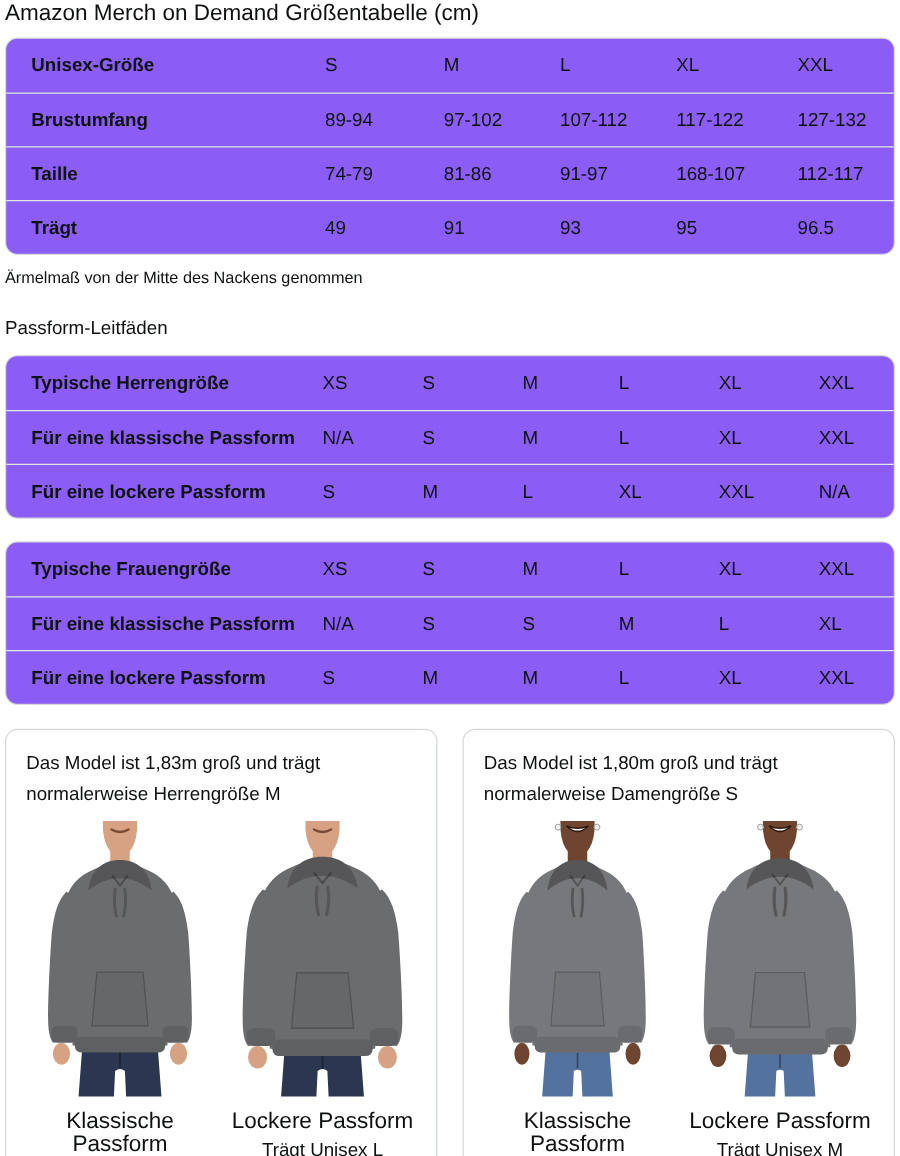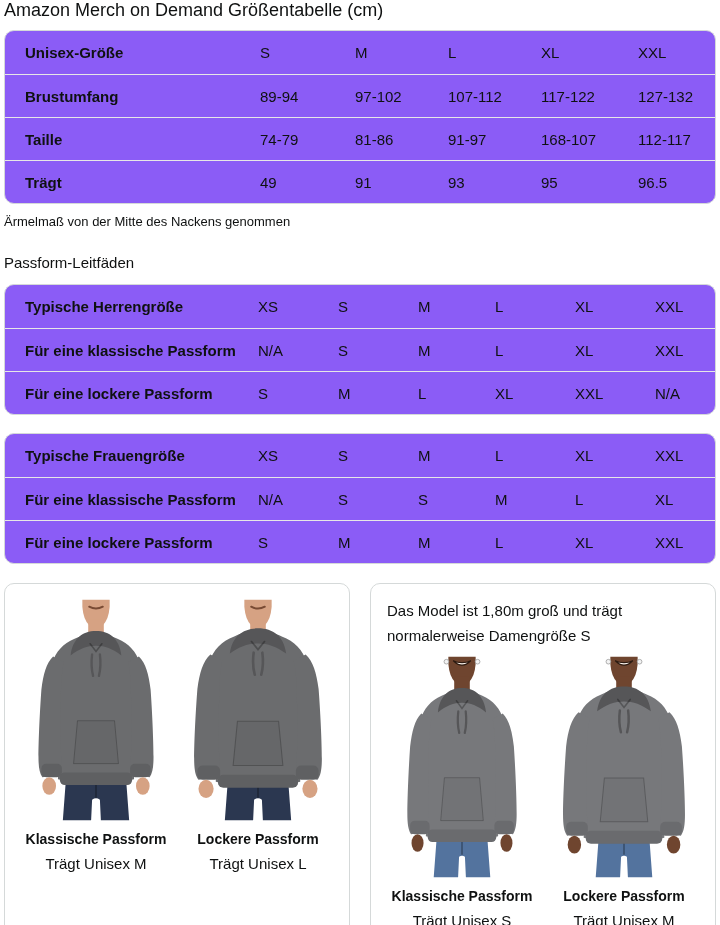--- a/index.html
+++ b/index.html
@@ -26,21 +26,21 @@
   .note{font-size:13px;margin:10px 0 0 0;line-height:16px;}
   .fit-heading{font-size:15px;font-weight:400;margin:24px 0 12px 0;line-height:18px;}
   .fit-gap{margin-top:18px;}
   
   .cards{display:grid;grid-template-columns:1fr 1fr;gap:20px;margin-top:19px;}
   .card{border:1px solid var(--table_border);border-radius:10px;padding:13px 12px 12px 12px;min-height:348px;}
   .card-desc{font-size:15px;line-height:25px;margin:1px 4px 6px 4px;}
   .figures{display:grid;grid-template-columns:1fr 1fr;column-gap:4px;}
   figure{margin:0;text-align:center;}
   svg.model{width:156px;height:226px;display:block;margin:0 auto;}
-  .fit-label{font-weight:700;font-size:14px;line-height:19px;margin-top:7px;}
+  .fit-label{font-weight:400;font-size:18px;line-height:19px;margin-top:7px;}
   .wears{font-size:15px;line-height:19px;margin-top:5px;}
   
   .male  .h-main{fill:var(--hoodie_m);} .female .h-main{fill:var(--hoodie_f);}
   .male  .h-rib{fill:var(--rib_m);}     .female .h-rib{fill:var(--rib_f);}
   .h-dark{fill:var(--hood_shadow);}
   .male  .skin{fill:var(--skin_light);} .female .skin{fill:var(--skin_dark);}
   .male  .jeans{fill:var(--jeans_dark);} .female .jeans{fill:var(--jeans_light);}
   .pocket{fill:rgba(0,0,0,0.04);stroke:rgba(0,0,0,0.22);stroke-width:1;}
   .seam{fill:none;stroke:rgba(0,0,0,0.28);stroke-width:1.6;stroke-linecap:round;}
   .string{fill:none;stroke:var(--hood_shadow);stroke-width:2.4;stroke-linecap:round;}
@@ -151,20 +151,21 @@
       <div class="cell">M</div>
       <div class="cell">L</div>
       <div class="cell">XL</div>
       <div class="cell">XXL</div>
     </div>
   </section>
 
   <div class="cards">
 
     <div class="card">
+      <p class="card-desc">Das Model ist 1,83m groß und trägt normalerweise Herrengröße M</p>
       <div class="figures">
         <figure>
           <svg class="model male" viewBox="0 0 160 226" aria-hidden="true">
             <path class="jeans" d="M49,186 L111,186 L114,226 L85,226 L84,205 Q80,202 76,205 L75,226 L46,226 Z"></path>
             <path class="jseam" d="M80,190 L80,203"></path>
             <path class="skin" d="M66,0 L94,0 L94,7 Q93,20 87,26 Q83,30 80,30 Q77,30 73,26 Q67,20 66,7 Z"></path>
             <path class="mouthline" d="M73,7 Q80,11 87,7"></path>
             <path class="skin" d="M72,20 L88,20 L88,44 L72,44 Z"></path>
             <g>
               <path class="h-main" d="M58,40 C70,33 90,33 102,40 C114,45 121,53 125,65 L119,94 L119,184 Q80,194 41,184 L41,94 L35,65 C39,53 46,45 58,40 Z"></path>

